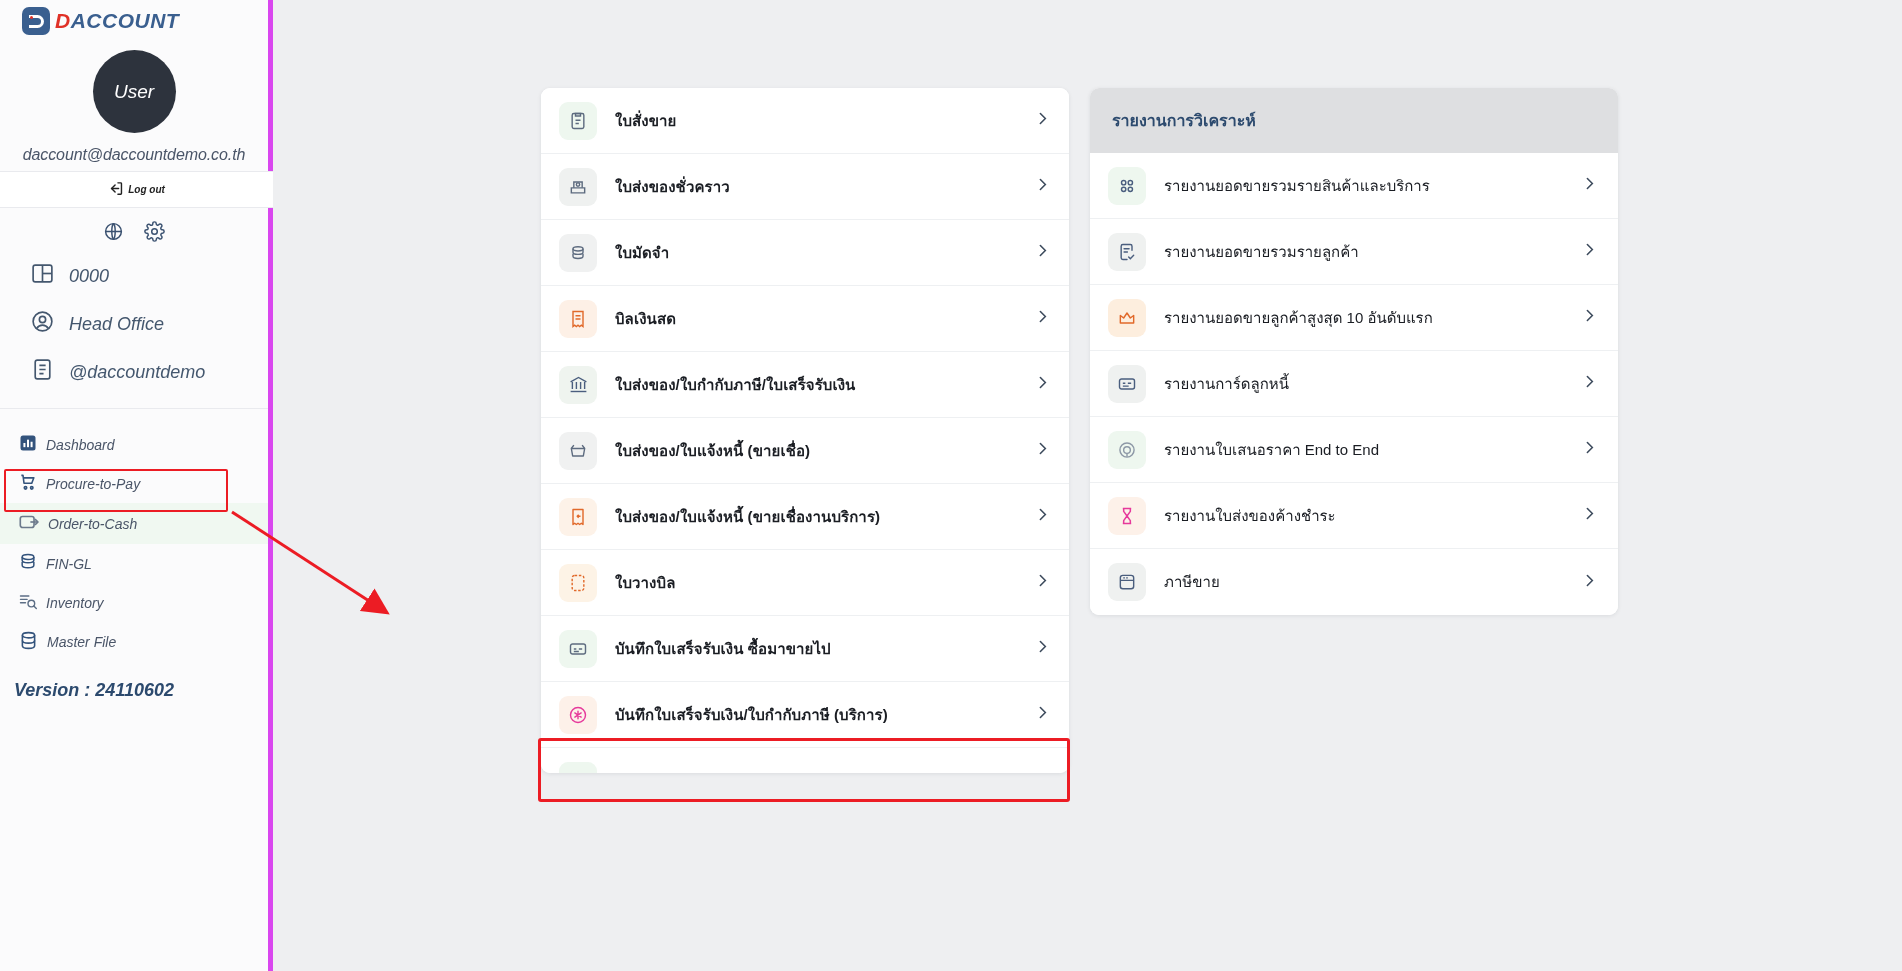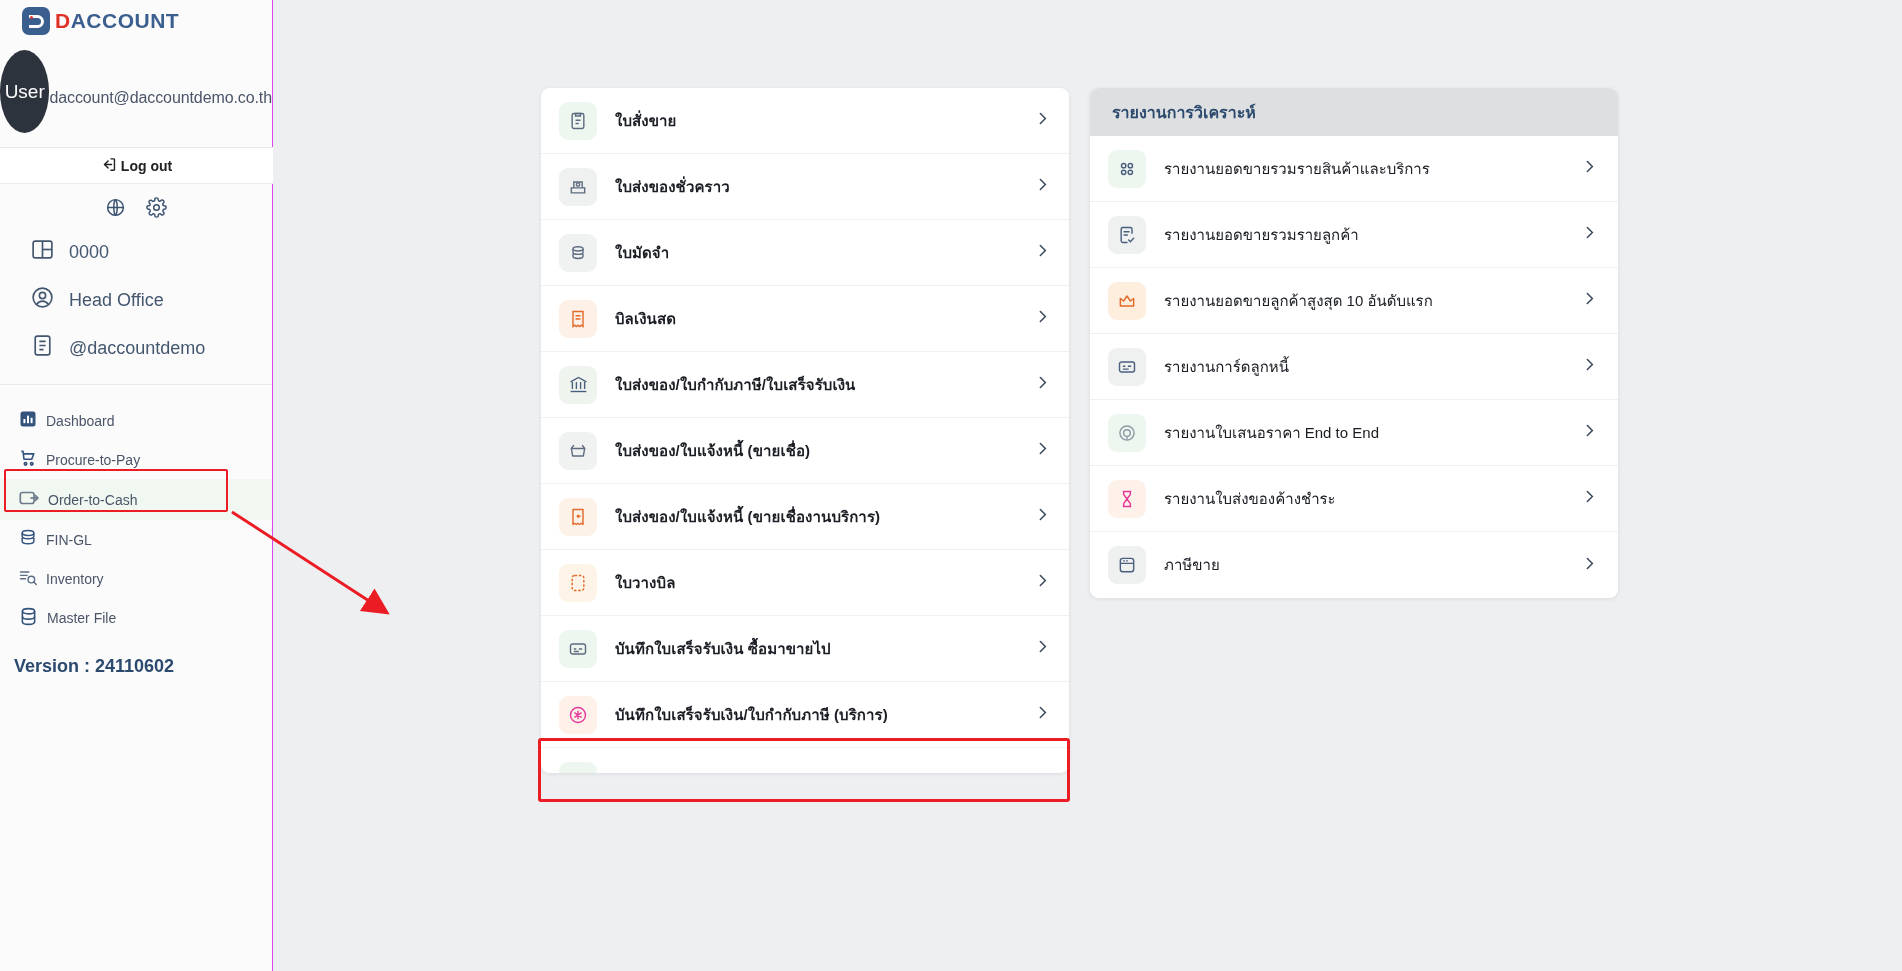--- a/index.html
+++ b/index.html
@@ -8,54 +8,55 @@
     font-family: "Liberation Sans", "DejaVu Sans", sans-serif;
     background: #eeeff1;
     overflow: hidden;
   }
   .app { display: flex; width: 1902px; height: 971px; position: relative; }
 
   
   .sidebar {
     width: 273px; height: 971px;
     background: #fbfbfc;
-    border-right: 1px solid #d946ef;
+    border-right: 5px solid #d946ef;
     display: flex; flex-direction: column;
     flex: 0 0 273px;
     position: relative;
+    font-style: italic;
   }
   .logo-row { height: 42px; display: flex; align-items: center; padding-left: 22px; }
   .logo-mark {
     width: 28px; height: 28px; border-radius: 7px; background: #3a5f8f;
     display: flex; align-items: center; justify-content: center; position: relative;
     margin-right: 5px;
   }
   .logo-mark .d {
     width: 15px; height: 13px; border: 3px solid #ffffff; border-left: none;
     border-radius: 0 7px 7px 0; position: relative;
   }
   .logo-mark .dot {
     position: absolute; width: 3px; height: 3px; background: #e03127; border-radius: 50%;
     left: 8px; top: 9px;
   }
   .logo-text { font-size: 21px; font-weight: bold; letter-spacing: .5px; }
   .logo-text .a { color: #e03127; }
   .logo-text .b { color: #3a5f8f; }
 
-  .avatar-wrap { display:flex; flex-direction:row; align-items:center; padding-top: 8px;}
+  .avatar-wrap { display:flex; flex-direction:column; align-items:center; padding-top: 8px;}
   .avatar {
     width: 83px; height: 83px; border-radius: 50%; background: #2d333d;
     color: #ffffff; font-size: 19px; display: flex; align-items: center; justify-content: center;
   }
   .user-email { font-size: 16px; color: #4a5568; margin-top: 13px; letter-spacing: -.1px;}
   .logout-bar {
-    margin-top: 14px; width: 273px; height: 37px; background: #ffffff;
+    margin-top: 7px; width: 273px; height: 37px; background: #ffffff;
     border-top: 1px solid #e9eaee; border-bottom: 1px solid #e9eaee;
     display: flex; align-items: center; justify-content: center; gap: 3px;
-    font-size: 14px; font-weight: bold; color: #222;
+    font-size: 10px; font-weight: bold; color: #222;
   }
   .icon-row { display: flex; justify-content: center; gap: 20px; padding: 13px 0 8px; }
   .icon-row svg { display:block; }
 
   .meta-list { padding: 2px 0 10px 0; }
   .meta-item {
     display: flex; align-items: center; gap: 14px;
     padding: 9px 0 9px 30px; font-size: 18px; color: #44576e;
   }
   .sec-div { border-top: 1px solid #e9eaee; margin: 2px 0 0 0; }
@@ -97,21 +98,21 @@
   .doc-label { font-size: 15px; font-weight: bold; color: #1a1d23; flex: 1; letter-spacing: .1px;}
   .chev { flex: 0 0 auto; }
 
   .col-reports {
     position: absolute; left: 817px; top: 88px; width: 528px;
     background: #ffffff; border-radius: 9px;
     box-shadow: 0 1px 4px rgba(22,30,45,.09);
     overflow: hidden;
   }
   .rep-head {
-    background: #dedfe1; height: 48px; display: flex; align-items: center;
+    background: #dedfe1; height: 65px; display: flex; align-items: center;
     padding-left: 22px; font-size: 16px; font-weight: bold; color: #2c4a6e;
   }
   .rep-row {
     display: flex; align-items: center; height: 66px; padding: 0 20px 0 18px;
     border-bottom: 1px solid #eef0f2; background: #ffffff;
   }
   .rep-row:last-child { border-bottom: none; }
   .rep-label { font-size: 15px; font-weight: normal; color: #1a1d23; flex: 1; }
 
   

